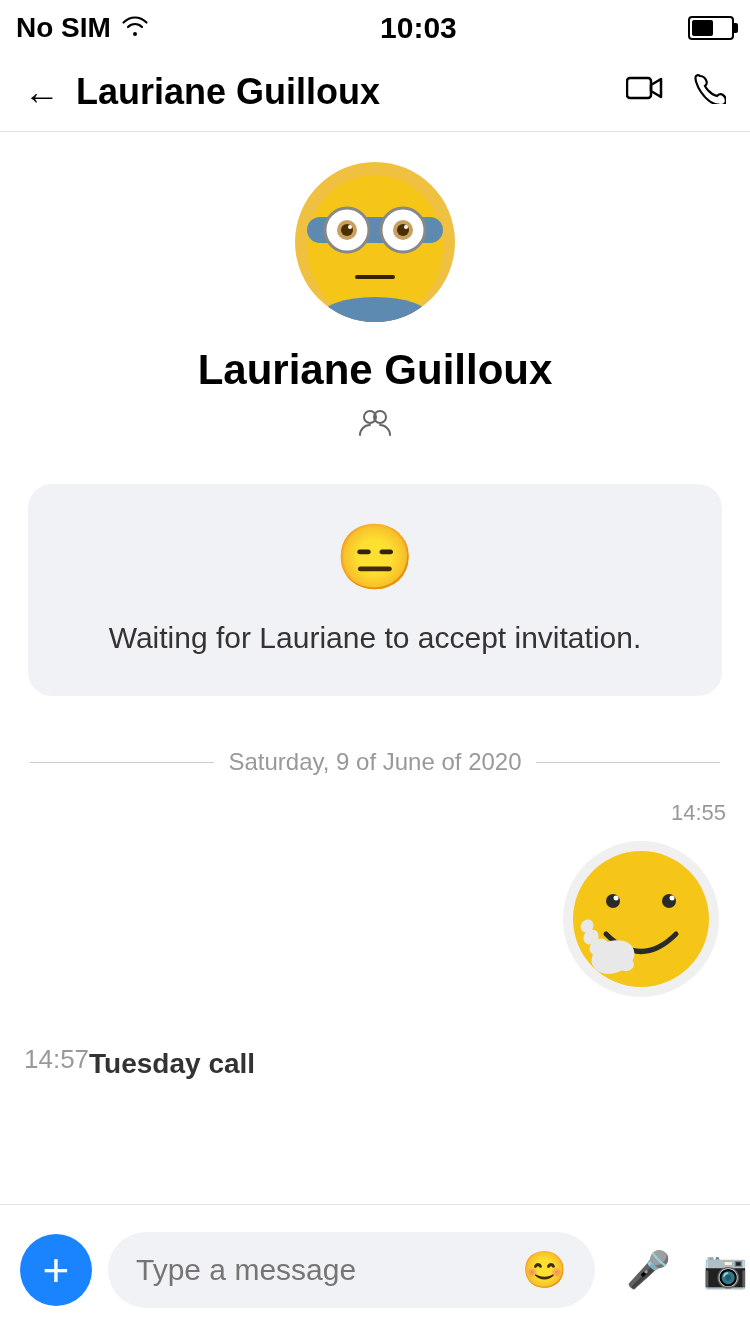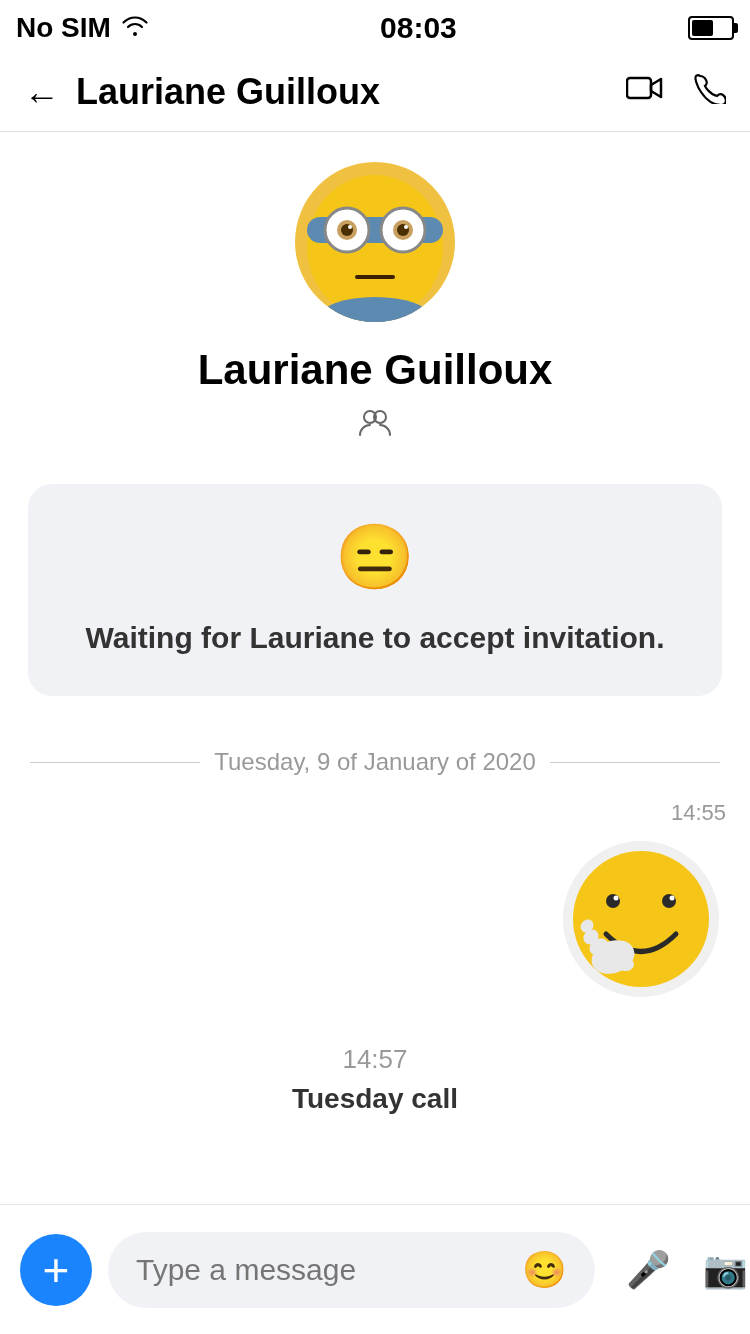--- a/index.html
+++ b/index.html
@@ -163,21 +163,20 @@
       text-align: center;
     }
     .waiting-emoji {
       font-size: 64px;
       margin-bottom: 20px;
     }
     .waiting-text {
       font-size: 30px;
       color: #333;
       line-height: 1.5;
-      font-weight: bold;
     }
 
     
     .date-separator {
       display: flex;
       align-items: center;
       padding: 24px 30px;
       gap: 14px;
     }
     .date-line {
@@ -214,21 +213,21 @@
       align-items: center;
       justify-content: center;
     }
     .sticker-svg {
       width: 160px;
       height: 160px;
     }
 
     .system-message {
       display: flex;
-      flex-direction: column;
+      flex-direction: row;
       align-items: center;
       padding: 20px 0;
     }
     .system-time {
       font-size: 26px;
       color: #999;
       margin-bottom: 8px;
     }
     .system-text {
       font-size: 28px;
@@ -308,21 +307,21 @@
   <div class="status-left">
     <span>No SIM</span>
     <span class="wifi-icon">
       <svg width="28" height="22" viewBox="0 0 28 22">
         <path d="M14 18a2 2 0 1 1 0 4 2 2 0 0 1 0-4z" fill="#000"></path>
         <path d="M7 13c1.9-1.9 4.5-3 7-3s5.1 1.1 7 3" stroke="#000" stroke-width="2.2" fill="none" stroke-linecap="round"></path>
         <path d="M2.5 8.5C5.6 5.4 9.6 3.5 14 3.5s8.4 1.9 11.5 5" stroke="#000" stroke-width="2.2" fill="none" stroke-linecap="round"></path>
       </svg>
     </span>
   </div>
-  <div class="status-center">08:03</div>
+  <div class="status-center">10:03</div>
   <div class="status-right">
     <div class="battery-icon">
       <div class="battery-fill"></div>
     </div>
   </div>
 </div>
 
 <div class="nav-bar">
   <span class="nav-back">←</span>
   <span class="nav-title">Lauriane Guilloux</span>
@@ -382,21 +381,21 @@
     </div>
   </div>
 
   <div class="waiting-card">
     <div class="waiting-emoji">😑</div>
     <div class="waiting-text">Waiting for Lauriane to accept invitation.</div>
   </div>
 
   <div class="date-separator">
     <div class="date-line"></div>
-    <div class="date-text">Tuesday, 9 of January of 2020</div>
+    <div class="date-text">Saturday, 9 of June of 2020</div>
     <div class="date-line"></div>
   </div>
 
   <div class="messages-area">
 
     <div class="message-sent">
       <div class="message-time">14:55</div>
       <div class="sticker-message">
 
         <svg class="sticker-svg" viewBox="0 0 160 160" xmlns="http://www.w3.org/2000/svg">

